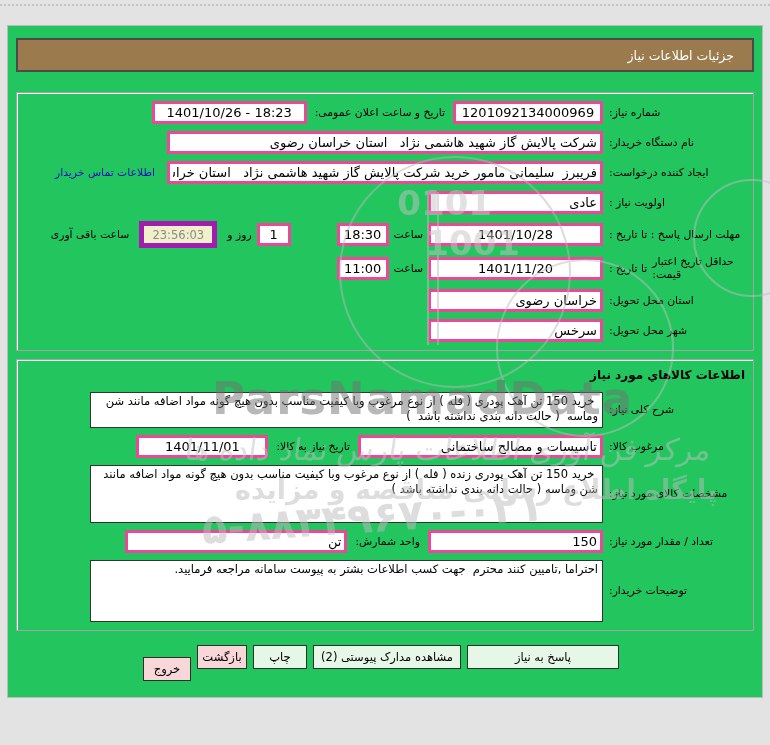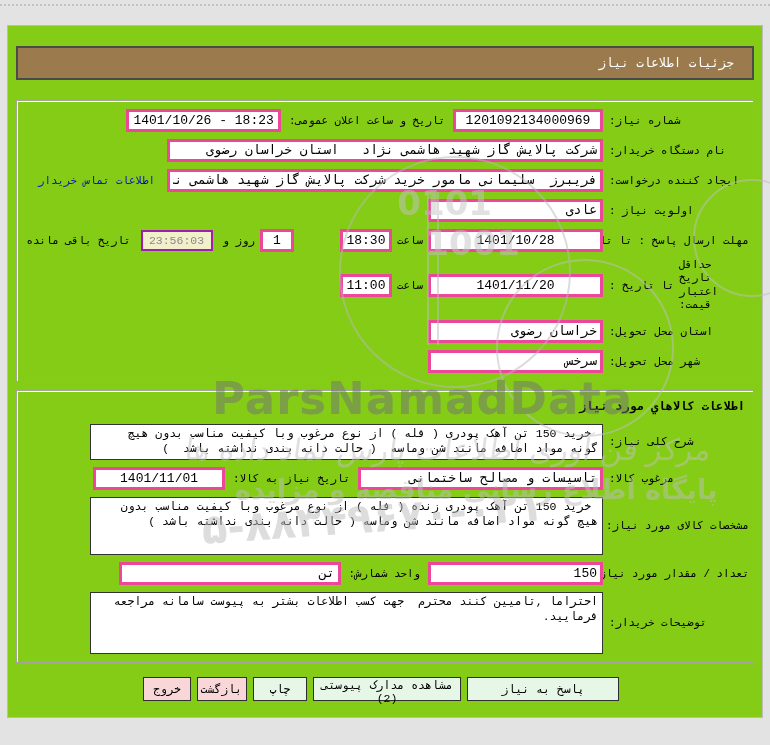--- a/index.html
+++ b/index.html
@@ -3,22 +3,22 @@
 <meta charset="utf-8">
 <style>
   html,body{margin:0;padding:0;}
   body{
     width:770px;height:745px;position:relative;overflow:hidden;
     background:#e3e3e3;color:#000;
     font-family:"DejaVu Sans",sans-serif;font-size:12px;direction:rtl;
   }
   .topline{border-top:2px dotted #c2c2c2;height:0;margin-top:4px;}
   .outer{
-    margin:19px 7px 0;border:1px solid #bcbcbc;padding:20px 8px 16px;
-    position:relative;background:#84cc16;font-family:Liberation Mono, monospace;
+    margin:19px 7px 0;border:1px solid #bcbcbc;padding:12px 8px 16px;
+    position:relative;background:#22c55e;
   }
   .titlebar{
     height:30px;border:2px solid #4a4a4a;display:flex;align-items:center;
     color:#fff;padding:0 18px;margin-bottom:20px;font-size:12.5px;
   }
   .groupbox{
     border:1px solid #a3a3a3;box-shadow:1px 1px 0 #f7f7f7 inset;
     padding:8px 4px 6px;margin-bottom:8px;
   }
   .row{display:flex;align-items:center;margin-bottom:7px;}
@@ -41,21 +41,21 @@
   .w-main{width:163px;}
   .w-wide{width:424px;}
   .w-num{width:138px;}
   .w-dt{width:143px;}
   .w-time{width:40px;}
   .w-day{width:22px;margin-right:46px;}
   .w-group{width:233px;}
   .w-gdate{width:120px;}
   .w-unit{width:210px;}
   .countdown{
-    flex:none;width:68px;height:17px;border:2px solid #a21caf;
+    flex:none;width:68px;height:17px;border:5px solid #a21caf;
     display:flex;align-items:center;justify-content:center;
     font-size:11.5px;direction:ltr;margin:0 5px;
   }
   .plain{font-size:10.8px;white-space:nowrap;margin:0 5px;}
   .link{font-size:10.8px;text-decoration:none;margin-right:12px;white-space:nowrap;}
   .sect-title{font-weight:bold;font-size:12px;margin:0 4px 10px;}
   .ta{
     border:1px solid #333;background:#fff;font-family:inherit;font-size:11.5px;
     padding:1px 4px;width:503px;resize:none;overflow:hidden;line-height:1.35;
     box-sizing:content-box;direction:rtl;
@@ -119,21 +119,21 @@
     </div>
 
     <div class="row">
       <span class="lbl">مهلت ارسال پاسخ :  تا تاریخ :</span>
       <input class="inp ltr w-main" readonly="" value="1401/10/28" style="">
       <span class="plain">ساعت</span>
       <input class="inp ltr w-time" readonly="" value="18:30" style="">
       <input class="inp ltr w-day" readonly="" value="1" style="">
       <span class="plain">روز و</span>
       <span class="countdown" style="background:#f2efcb;color:#8a8a8a;">23:56:03</span>
-      <span class="plain">تاریخ باقی مانده</span>
+      <span class="plain">ساعت باقی آوری</span>
     </div>
 
     <div class="row">
       <span class="lbl lblflex">
         <span class="wrap2">حداقل تاریخ اعتبار قیمت:</span>
         <span>تا تاریخ :</span>
       </span>
       <input class="inp ltr w-main" readonly="" value="1401/11/20" style="">
       <span class="plain">ساعت</span>
       <input class="inp ltr w-time" readonly="" value="11:00" style="">
@@ -184,21 +184,21 @@
       <textarea class="ta ta-note" readonly="" style="">احتراما ,تامیین کنند محترم  جهت کسب اطلاعات بشتر به پیوست سامانه مراجعه فرمایید.</textarea>
     </div>
 
   </div>
 
   <div class="btnrow">
     <button class="btn btn-reply" style="background:#e7f7e7;">پاسخ به نیاز</button>
     <button class="btn btn-docs" style="background:#e7f7e7;">مشاهده مدارک پیوستی (2)</button>
     <button class="btn btn-print" style="background:#e7f7e7;">چاپ</button>
     <button class="btn btn-back" style="background:#f9d6d8;">بازگشت</button>
-    <button class="btn btn-exit" style="background:#f9d6d8;">خروج</button>
+    <button class="btn btn-exit" style="background:#f9d6d8;margin-top:12px;">خروج</button>
   </div>
 
 </div>
 
 <div class="wm">
   <svg class="wm-svg" width="770" height="745">
     <circle cx="455" cy="272" r="115" fill="none" stroke="#b9b9b9" stroke-width="2"></circle>
     <circle cx="585" cy="348" r="88" fill="none" stroke="#bfbfbf" stroke-width="2"></circle>
     <circle cx="752" cy="238" r="58" fill="none" stroke="#bfbfbf" stroke-width="2"></circle>
     <line x1="428" y1="192" x2="428" y2="345" stroke="#bdbdbd" stroke-width="2"></line>

